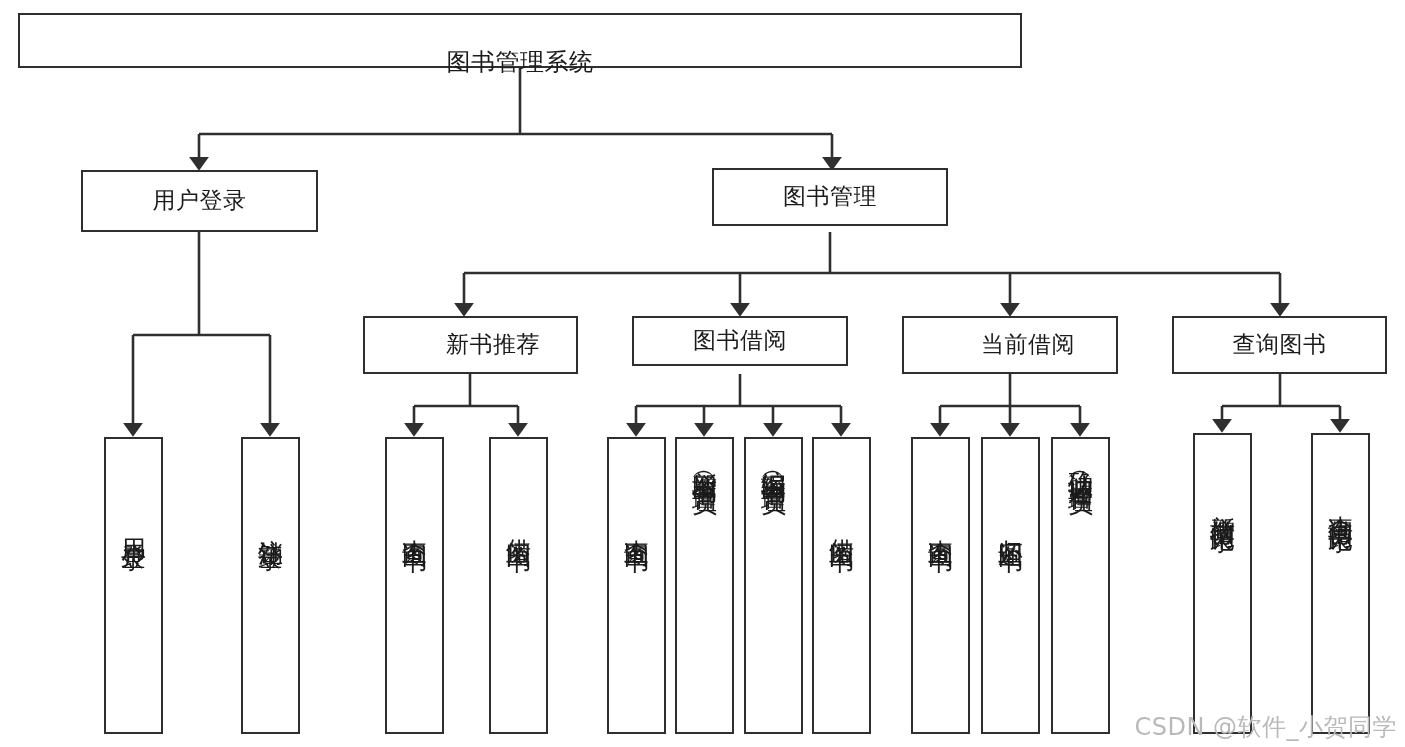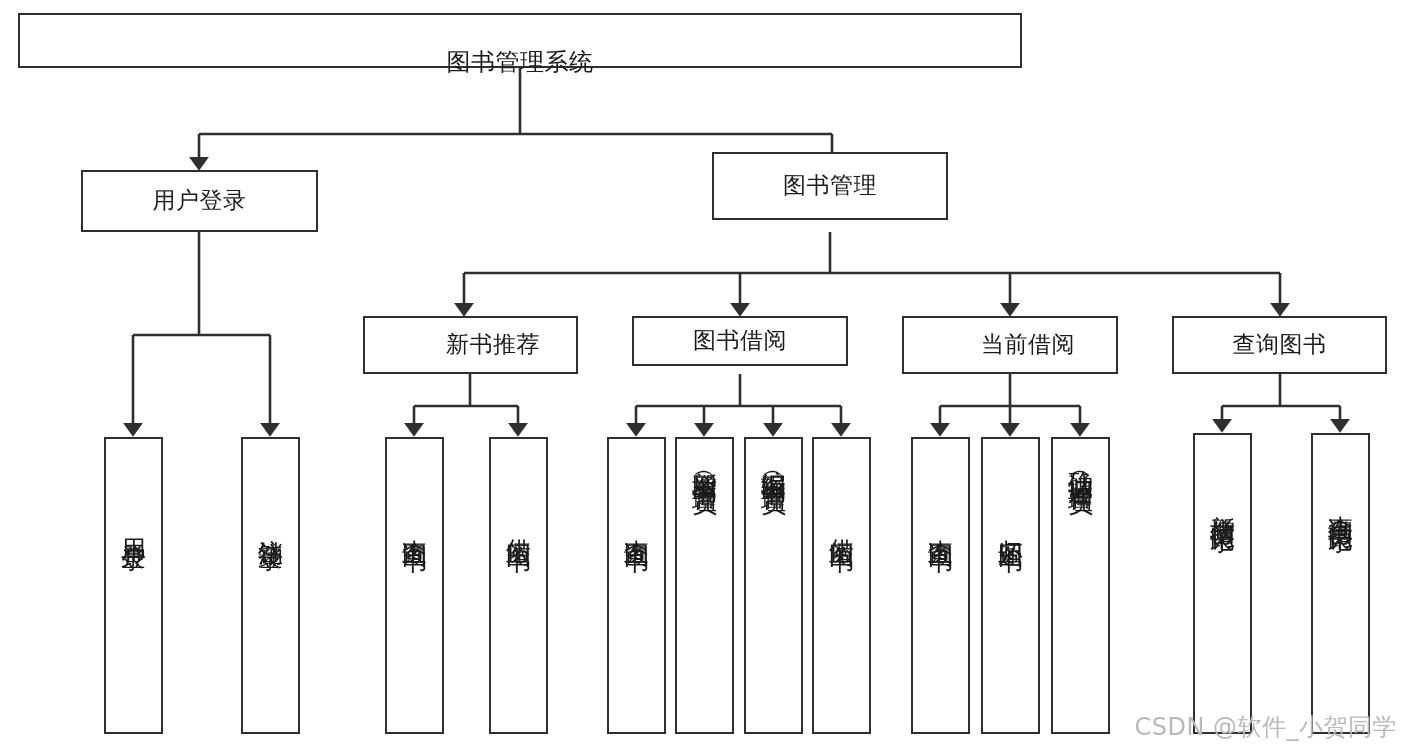--- a/index.html
+++ b/index.html
@@ -141,21 +141,21 @@
   </svg>
 
   <div class="node horiz root" style="left:18px; top:13px; width:1004px; height:55px;">
     <span class="label">图书管理系统</span>
   </div>
 
   <div class="node horiz" style="left:81px; top:170px; width:237px; height:62px;">
     <span class="label">用户登录</span>
   </div>
 
-  <div class="node horiz" style="left:712px; top:152px; width:236px; height:68px;">
+  <div class="node horiz" style="left:712px; top:168px; width:236px; height:58px;">
     <span class="label">图书管理</span>
   </div>
 
   <div class="node horiz" style="left:363px; top:316px; width:215px; height:58px;padding-left:45px;">
     <span class="label">新书推荐</span>
   </div>
 
   <div class="node horiz" style="left:632px; top:316px; width:216px; height:50px;">
     <span class="label">图书借阅</span>
   </div>

